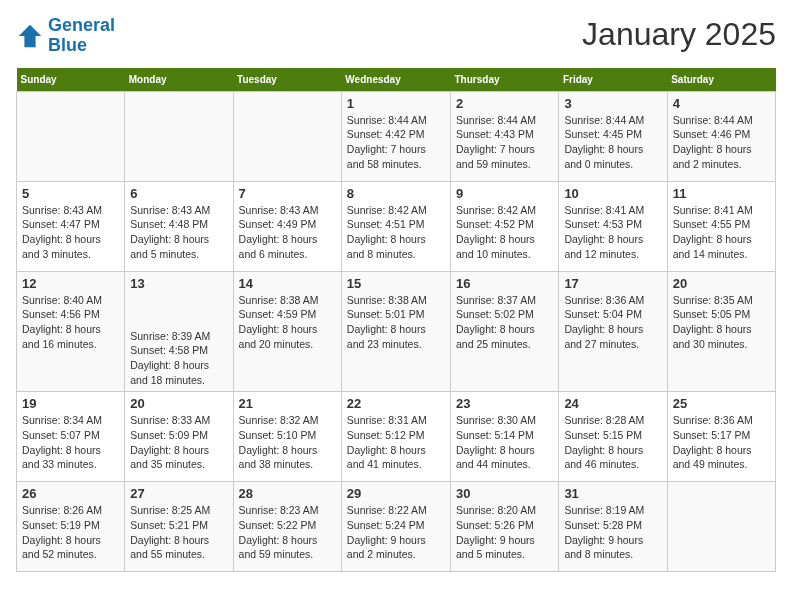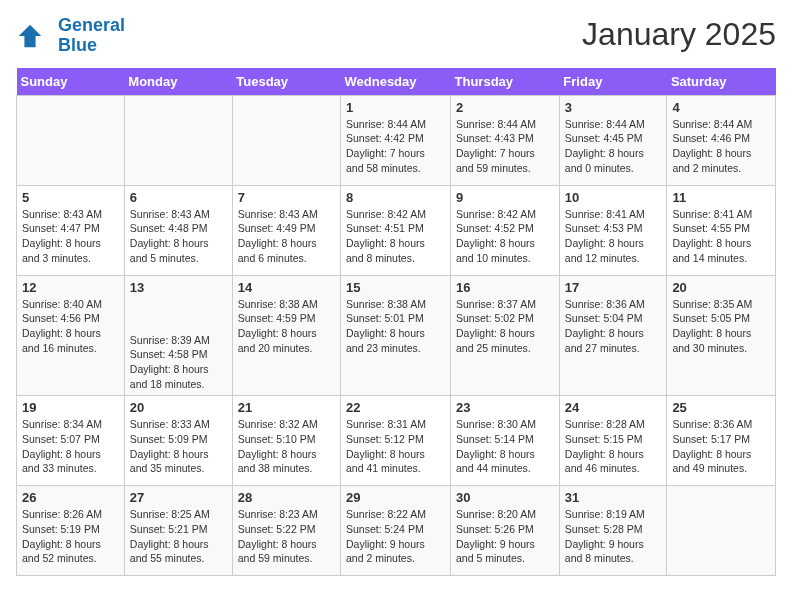--- a/index.html
+++ b/index.html
@@ -12,21 +12,21 @@
     }
     .header {
       display: flex;
       justify-content: space-between;
       align-items: flex-start;
       margin-bottom: 12px;
     }
     .logo {
       display: flex;
       align-items: center;
-      gap: 14px;
+      gap: 4px;
     }
     .logo-text {
       font-size: 18px;
       font-weight: bold;
       color: #333;
       line-height: 1.1;
     }
     .logo-text span {
       color: #1a6faf;
     }
@@ -45,25 +45,25 @@
     .subtitle {
       font-size: 14px;
       color: #555;
     }
     table {
       width: 100%;
       border-collapse: collapse;
       font-size: 11px;
     }
     thead tr th {
-      background-color: #8b5cf6;
+      background-color: #4d7c0f;
       color: #fff;
       padding: 6px 4px;
       text-align: left;
-      font-size: 13px;
+      font-size: 10px;
       font-weight: bold;
     }
     tbody tr td {
       border: 1px solid #ccc;
       vertical-align: top;
       padding: 4px 5px;
       height: 90px;
       width: 113px;
       color: #333;
     }

